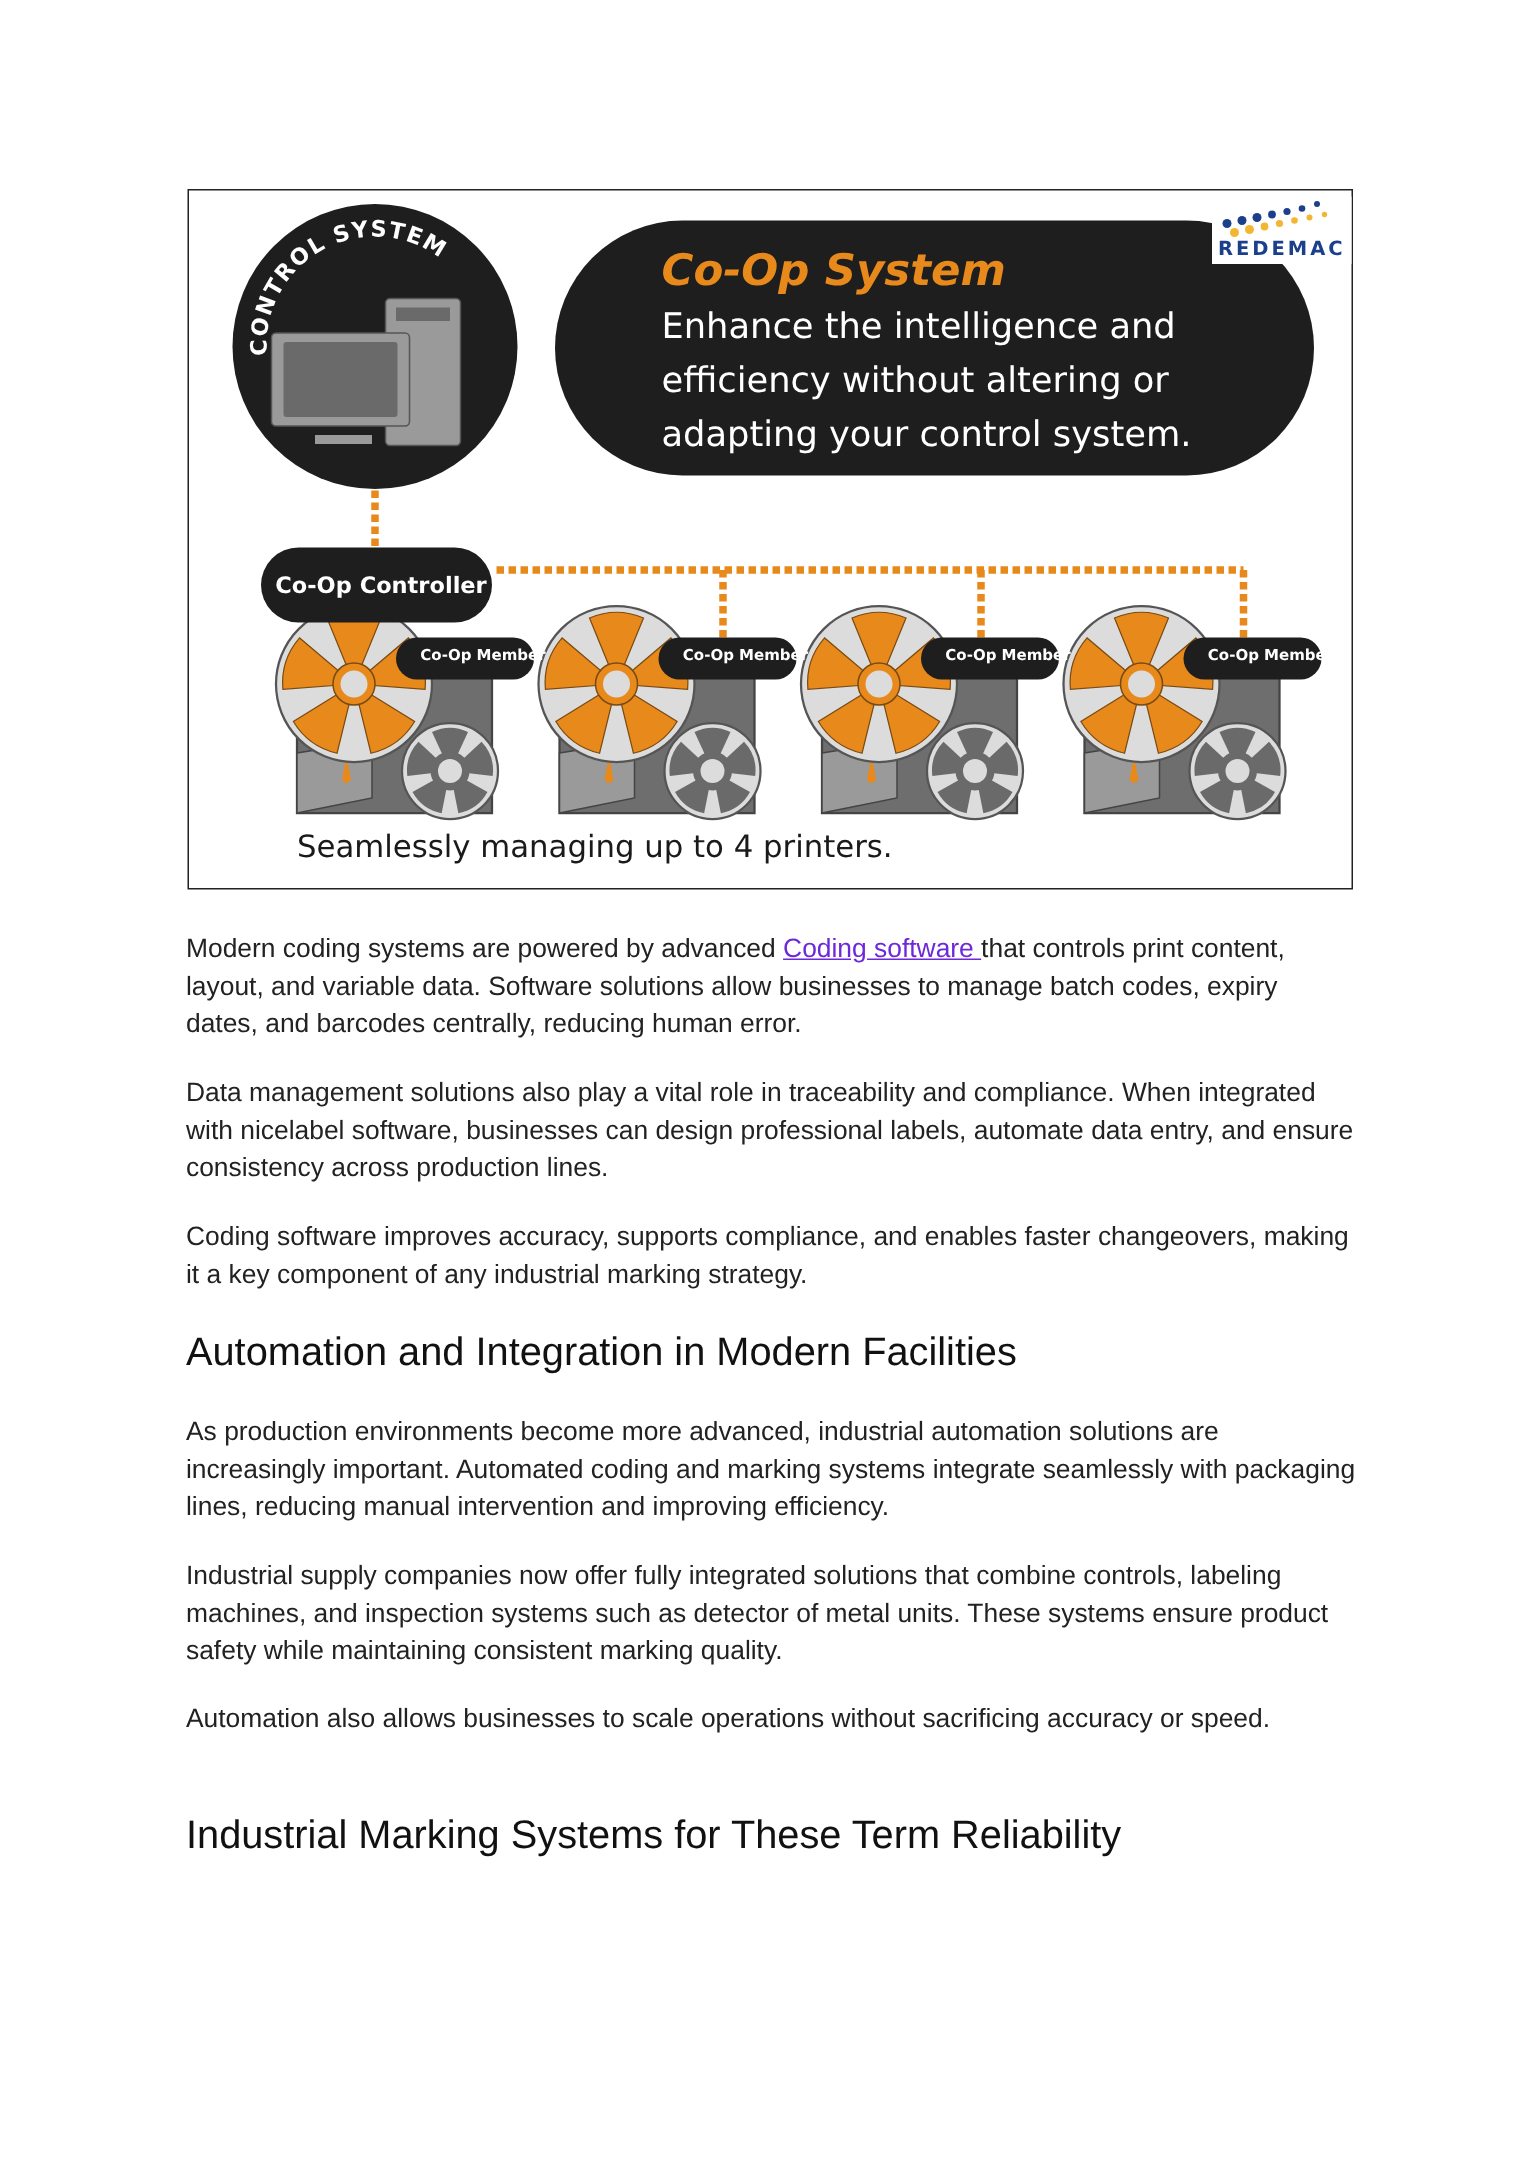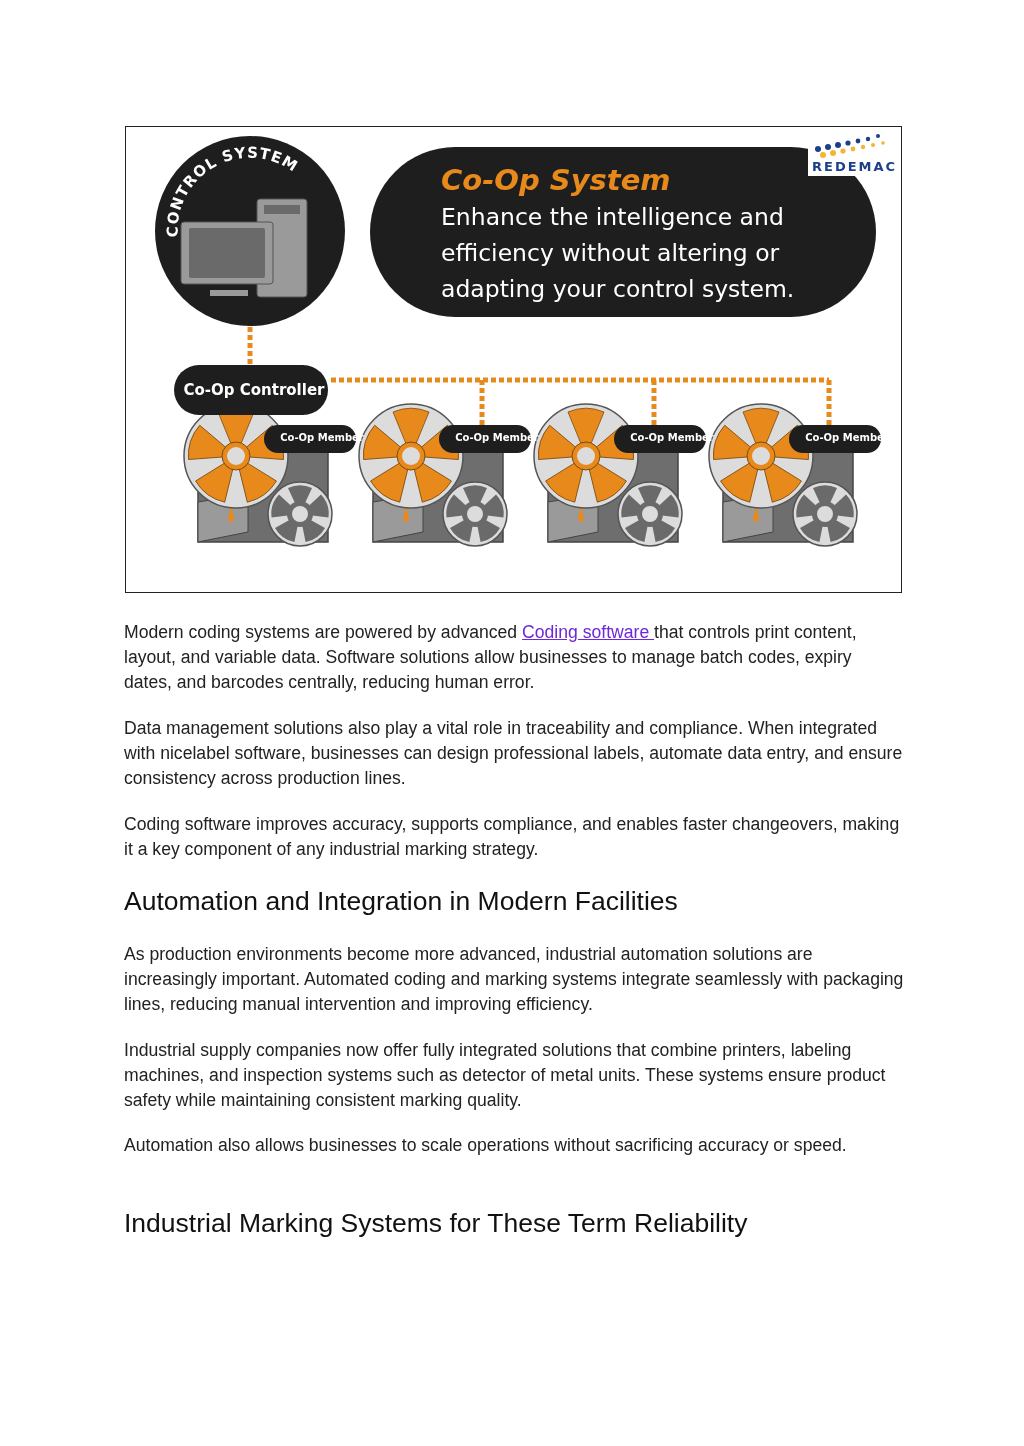--- a/index.html
+++ b/index.html
@@ -114,20 +114,21 @@
   </svg>
 
   <div class="fig-text title">Co-Op System</div>
   <div class="fig-text subtitle">Enhance the intelligence and efficiency without altering or adapting your control system.</div>
   <div class="fig-text logo-text">REDEMAC</div>
   <div class="fig-text controller-label" style="top:254px;">Co-Op Controller</div>
   <div class="fig-text member-label" style="left:138px; top:305px;">Co-Op Member</div>
   <div class="fig-text member-label" style="left:313px; top:305px;">Co-Op Member</div>
   <div class="fig-text member-label" style="left:488px; top:305px;">Co-Op Member</div>
   <div class="fig-text member-label" style="left:663px; top:305px;">Co-Op Member</div>
+  <div class="fig-text caption">Seamlessly managing up to 4 printers.</div>
 </div>
 
 <div class="doc" style="top:620px;">
   <p class="p"><span>Modern coding systems are powered by advanced </span><a class="link">Coding software </a><span>that controls print content, layout, and variable data. Software solutions allow businesses to manage batch codes, expiry dates, and barcodes centrally, reducing human error.</span></p>
 </div>
 
 <div class="doc" style="top:716px;">
   <p class="p">Data management solutions also play a vital role in traceability and compliance. When integrated with nicelabel software, businesses can design professional labels, automate data entry, and ensure consistency across production lines.</p>
 </div>
 
@@ -137,21 +138,21 @@
 
 <div class="doc" style="top:886px;">
   <h2 class="h2">Automation and Integration in Modern Facilities</h2>
 </div>
 
 <div class="doc" style="top:942px;">
   <p class="p">As production environments become more advanced, industrial automation solutions are increasingly important. Automated coding and marking systems integrate seamlessly with packaging lines, reducing manual intervention and improving efficiency.</p>
 </div>
 
 <div class="doc" style="top:1038px;">
-  <p class="p">Industrial supply companies now offer fully integrated solutions that combine printers, labeling machines, and inspection systems such as detector of metal units. These systems ensure product safety while maintaining consistent marking quality.</p>
+  <p class="p">Industrial supply companies now offer fully integrated solutions that combine controls, labeling machines, and inspection systems such as detector of metal units. These systems ensure product safety while maintaining consistent marking quality.</p>
 </div>
 
 <div class="doc" style="top:1133px;">
   <p class="p">Automation also allows businesses to scale operations without sacrificing accuracy or speed.</p>
 </div>
 
 <div class="doc" style="top:1208px;">
   <h2 class="h2">Industrial Marking Systems for These Term Reliability</h2>
 </div>
 

